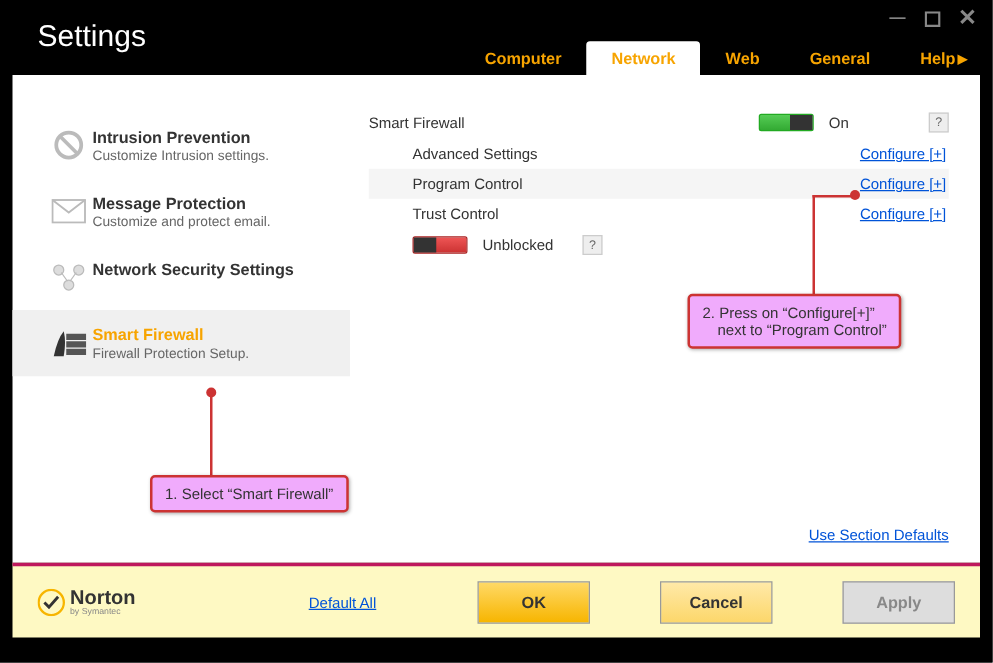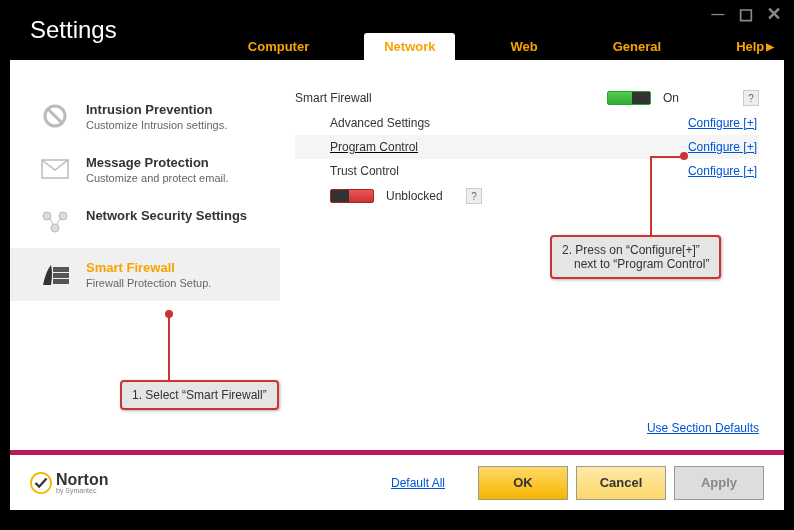--- a/index.html
+++ b/index.html
@@ -2,62 +2,62 @@
 <html><head>
 <meta charset="utf-8">
 <style>
 * { margin: 0; padding: 0; box-sizing: border-box; font-family: Arial, sans-serif; }
 body { background: #000; width: 794px; height: 530px; overflow: hidden; }
 .window { width: 794px; height: 530px; background: #000; position: relative; }
 .titlebar { height: 60px; display: flex; align-items: center; justify-content: space-between; padding: 0 15px; }
 .title { color: #fff; font-size: 24px; font-weight: normal; padding-left: 15px; }
 .win-controls { position: absolute; right: 12px; top: 6px; display: flex; gap: 12px; }
 .win-btn { width: 16px; height: 16px; cursor: pointer; color: #888; font-size: 18px; font-weight: bold; display: flex; align-items: center; justify-content: center; }
-.tabs { position: absolute; right: 10px; top: 32px; display: flex; align-items: flex-end; height: 28px; gap: 35px; }
+.tabs { position: absolute; right: 10px; top: 32px; display: flex; align-items: flex-end; height: 28px; }
 .tab { padding: 6px 20px; color: #f7a400; font-size: 13px; font-weight: bold; cursor: pointer; }
 .tab.active { background: #fff; color: #f7a400; border-radius: 3px 3px 0 0; text-align: center; }
 .help-tab { color: #f7a400; font-size: 13px; font-weight: bold; padding: 6px 10px 6px 20px; cursor: pointer; display: flex; align-items: center; }
 .help-arrow { margin-left: 2px; font-size: 10px; }
 .content { background: #fff; margin: 0 10px; height: 390px; display: flex; position: relative; }
 .sidebar { width: 270px; padding: 30px 0 0 0; }
-.side-item { display: flex; align-items: flex-start; padding: 12px 15px 12px 30px; cursor: pointer; gap: 16px; }
+.side-item { display: flex; align-items: flex-start; padding: 12px 15px 12px 30px; cursor: pointer; gap: 4px; }
 .side-item.selected { background: #f0f0f0; }
 .side-icon { width: 30px; height: 28px; flex-shrink: 0; display: flex; align-items: center; justify-content: center; }
 .side-text { flex: 1; }
 .side-title { font-size: 13px; font-weight: bold; color: #333; }
 .side-item.selected .side-title { color: #f7a400; }
 .side-desc { font-size: 11px; color: #666; margin-top: 2px; }
 .main { flex: 1; padding: 25px 25px 0 15px; position: relative; }
 .setting-row { display: flex; align-items: center; padding: 5px 0; font-size: 12px; position: relative; }
 .setting-row.sub { padding-left: 35px; }
-.setting-row.hl { background: #f5f5f5; text-decoration: underline; }
+.setting-row.hl { background: #f5f5f5; }
 .setting-label { flex: 1; color: #333; }
 .setting-main .setting-label { font-weight: normal; }
 .toggle { width: 44px; height: 14px; border-radius: 2px; margin-right: 12px; position: relative; }
 .toggle.on { background: linear-gradient(#5c5, #3a3); border: 1px solid #2a2; }
 .toggle.off { background: linear-gradient(#e55, #c33); border: 1px solid #a22; }
 .toggle-handle { position: absolute; width: 18px; height: 12px; background: #333; top: 0; }
 .toggle.on .toggle-handle { right: 0; }
 .toggle.off .toggle-handle { left: 0; }
 .status-txt { width: 80px; color: #333; }
 .help-icon { width: 16px; height: 16px; background: #eee; border: 1px solid #ccc; color: #666; font-size: 10px; display: flex; align-items: center; justify-content: center; cursor: pointer; }
 .cfg-link { color: #0053d8; text-decoration: underline; cursor: pointer; font-size: 12px; margin-right: 2px; }
 .section-defaults { position: absolute; right: 25px; bottom: 15px; color: #0053d8; text-decoration: underline; font-size: 12px; cursor: pointer; }
-.footer { background: #ffffff; margin: 0 10px; height: 60px; border-top: 5px solid #be185d; display: flex; align-items: center; padding: 0 20px; }
+.footer { background: #fef9c3; margin: 0 10px; height: 60px; border-top: 3px solid #be185d; display: flex; align-items: center; padding: 0 20px; gap: 48px; }
 .logo { display: flex; align-items: center; gap: 4px; }
 .logo-check { width: 22px; height: 22px; }
 .logo-text { font-size: 16px; font-weight: bold; color: #333; }
 .logo-sub { font-size: 7px; color: #888; margin-top: -2px; }
 .footer-spacer { flex: 1; }
 .default-all { color: #0053d8; text-decoration: underline; font-size: 12px; cursor: pointer; margin-right: 25px; }
 .btn { width: 90px; height: 34px; font-size: 13px; font-weight: bold; border: 1px solid #999; cursor: pointer; margin-left: 8px; }
 .btn.primary { background: linear-gradient(#ffd966, #f7b500); color: #333; }
 .btn.secondary { background: linear-gradient(#ffe9a8, #fcd76a); color: #333; }
 .btn.disabled { background: #ddd; color: #888; cursor: default; }
-.annotation { position: absolute; background: #e5e5e5; border: 2px solid #cc3333; border-radius: 4px; padding: 6px 10px; font-size: 12px; color: #333; z-index: 100; box-shadow: 1px 1px 3px rgba(0,0,0,0.3); }
+.annotation { position: absolute; background: #f0abfc; border: 2px solid #cc3333; border-radius: 4px; padding: 6px 10px; font-size: 12px; color: #333; z-index: 100; box-shadow: 1px 1px 3px rgba(0,0,0,0.3); }
 .ann1 { left: 120px; top: 380px; }
 .ann2 { left: 550px; top: 235px; text-align: left; }
 .ann-line { position: absolute; background: #cc3333; z-index: 99; }
 .ann-dot { position: absolute; width: 8px; height: 8px; background: #cc3333; border-radius: 50%; z-index: 99; }
 </style>
 </head>
 <body>
 
 <div class="window">
   <div class="win-controls">

